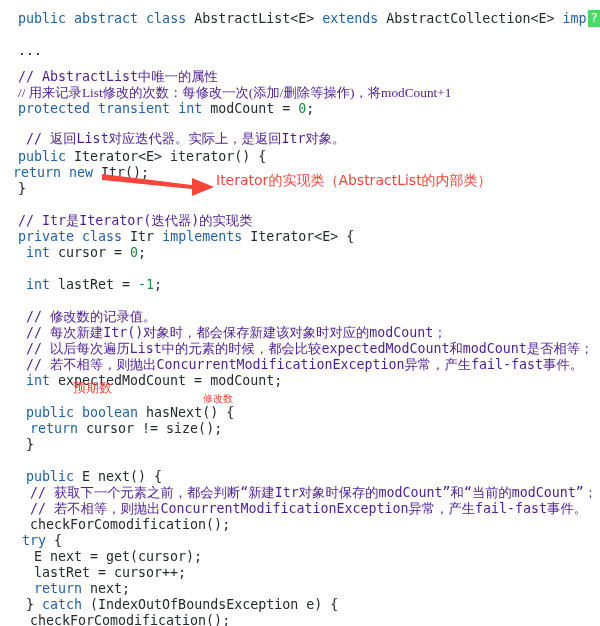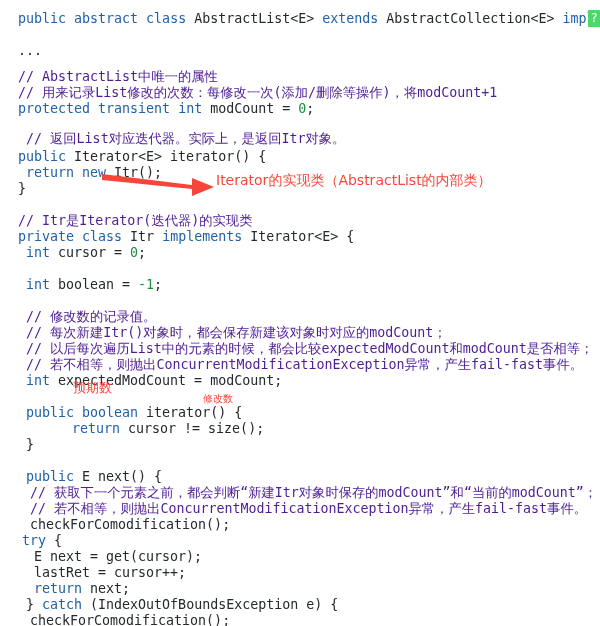--- a/index.html
+++ b/index.html
@@ -87,37 +87,37 @@
   }
 </style>
 </head>
 <body>
 
 <div id="code-surface">
   <div id="code-lines">
       <div class="code-line" style="top: 11px; padding-left: 18px;"><span class="kw">public </span><span class="kw">abstract </span><span class="kw">class </span><span class="id">AbstractList&lt;E&gt; </span><span class="kw">extends </span><span class="id">AbstractCollection&lt;E&gt; </span><span class="kw">impleme</span></div>
       <div class="code-line" style="top: 43px; padding-left: 18px;"><span class="plain">...</span></div>
       <div class="code-line" style="top: 69px; padding-left: 18px;"><span class="cmt">// AbstractList中唯一的属性</span></div>
-      <div class="code-line" style="top: 85px; padding-left: 18px;"><span class="cmt">// 用来记录List修改的次数：每修改一次(添加/删除等操作)，将modCount+1</span></div>
+      <div class="code-line" style="top: 85px; padding-left: 18px; font-family: Liberation Serif, serif;"><span class="cmt">// 用来记录List修改的次数：每修改一次(添加/删除等操作)，将modCount+1</span></div>
       <div class="code-line" style="top: 101px; padding-left: 18px;"><span class="kw">protected </span><span class="kw">transient </span><span class="kw">int </span><span class="id">modCount = </span><span class="num">0</span><span class="id">;</span></div>
       <div class="code-line" style="top: 131px; padding-left: 26px;"><span class="cmt">// 返回List对应迭代器。实际上，是返回Itr对象。</span></div>
       <div class="code-line" style="top: 149px; padding-left: 18px;"><span class="kw">public </span><span class="id">Iterator&lt;E&gt; iterator() {</span></div>
-      <div class="code-line" style="top: 165px; padding-left: 26px; text-align: center;"><span class="kw">return </span><span class="kw">new </span><span class="id">Itr();</span></div>
+      <div class="code-line" style="top: 165px; padding-left: 13px; text-align: center;"><span class="kw">return </span><span class="kw">new </span><span class="id">Itr();</span></div>
       <div class="code-line" style="top: 181px; padding-left: 18px;"><span class="plain">}</span></div>
       <div class="code-line" style="top: 213px; padding-left: 18px;"><span class="cmt">// Itr是Iterator(迭代器)的实现类</span></div>
       <div class="code-line" style="top: 229px; padding-left: 18px;"><span class="kw">private </span><span class="kw">class </span><span class="id">Itr </span><span class="kw">implements </span><span class="id">Iterator&lt;E&gt; {</span></div>
       <div class="code-line" style="top: 245px; padding-left: 26px;"><span class="kw">int </span><span class="id">cursor = </span><span class="num">0</span><span class="id">;</span></div>
-      <div class="code-line" style="top: 277px; padding-left: 26px;"><span class="kw">int </span><span class="id">boolean = </span><span class="num">-1</span><span class="id">;</span></div>
+      <div class="code-line" style="top: 277px; padding-left: 26px;"><span class="kw">int </span><span class="id">lastRet = </span><span class="num">-1</span><span class="id">;</span></div>
       <div class="code-line" style="top: 309px; padding-left: 26px;"><span class="cmt">// 修改数的记录值。</span></div>
       <div class="code-line" style="top: 325px; padding-left: 26px;"><span class="cmt">// 每次新建Itr()对象时，都会保存新建该对象时对应的modCount；</span></div>
       <div class="code-line" style="top: 341px; padding-left: 26px;"><span class="cmt">// 以后每次遍历List中的元素的时候，都会比较expectedModCount和modCount是否相等；</span></div>
       <div class="code-line" style="top: 357px; padding-left: 26px;"><span class="cmt">// 若不相等，则抛出ConcurrentModificationException异常，产生fail-fast事件。</span></div>
       <div class="code-line" style="top: 373px; padding-left: 26px;"><span class="kw">int </span><span class="id">expectedModCount = modCount;</span></div>
-      <div class="code-line" style="top: 405px; padding-left: 26px;"><span class="kw">public </span><span class="kw">boolean </span><span class="id">iterator() {</span></div>
-      <div class="code-line" style="top: 421px; padding-left: 46px; margin-left: 26px;"><span class="kw">return </span><span class="id">cursor != size();</span></div>
+      <div class="code-line" style="top: 405px; padding-left: 26px;"><span class="kw">public </span><span class="kw">boolean </span><span class="id">hasNext() {</span></div>
+      <div class="code-line" style="top: 421px; padding-left: 30px;"><span class="kw">return </span><span class="id">cursor != size();</span></div>
       <div class="code-line" style="top: 437px; padding-left: 26px;"><span class="plain">}</span></div>
       <div class="code-line" style="top: 469px; padding-left: 26px;"><span class="kw">public </span><span class="id">E next() {</span></div>
       <div class="code-line" style="top: 485px; padding-left: 30px;"><span class="cmt">// 获取下一个元素之前，都会判断“新建Itr对象时保存的modCount”和“当前的modCount”；</span></div>
       <div class="code-line" style="top: 501px; padding-left: 30px;"><span class="cmt">// 若不相等，则抛出ConcurrentModificationException异常，产生fail-fast事件。</span></div>
       <div class="code-line" style="top: 517px; padding-left: 30px;"><span class="id">checkForComodification();</span></div>
       <div class="code-line" style="top: 533px; padding-left: 22px;"><span class="kw">try </span><span class="id">{</span></div>
       <div class="code-line" style="top: 549px; padding-left: 34px;"><span class="id">E next = get(cursor);</span></div>
       <div class="code-line" style="top: 565px; padding-left: 34px;"><span class="id">lastRet = cursor++;</span></div>
       <div class="code-line" style="top: 581px; padding-left: 34px;"><span class="kw">return </span><span class="id">next;</span></div>
       <div class="code-line" style="top: 597px; padding-left: 26px; text-align: center;"><span class="plain">} </span><span class="kw">catch </span><span class="id">(IndexOutOfBoundsException e) {</span></div>

